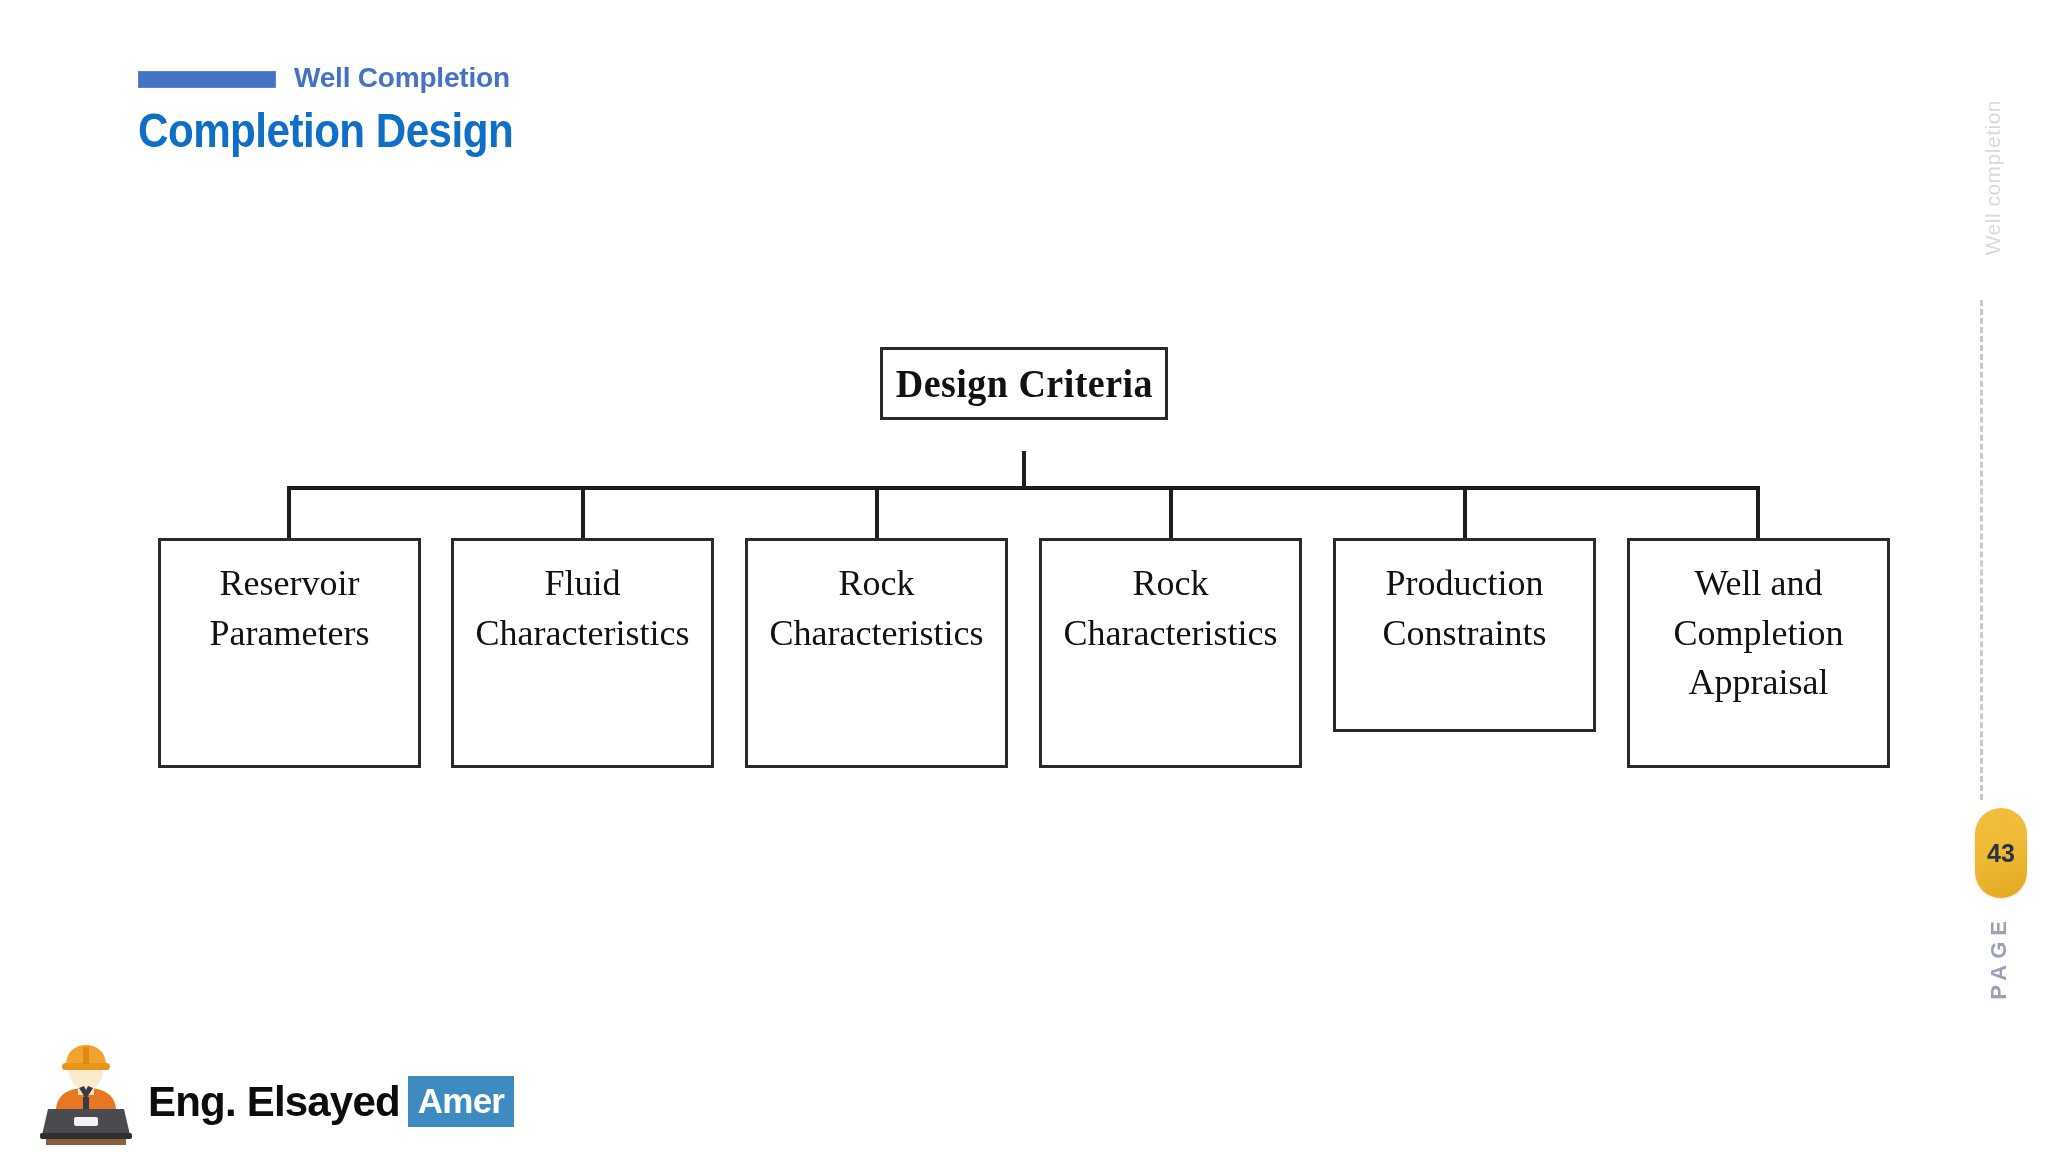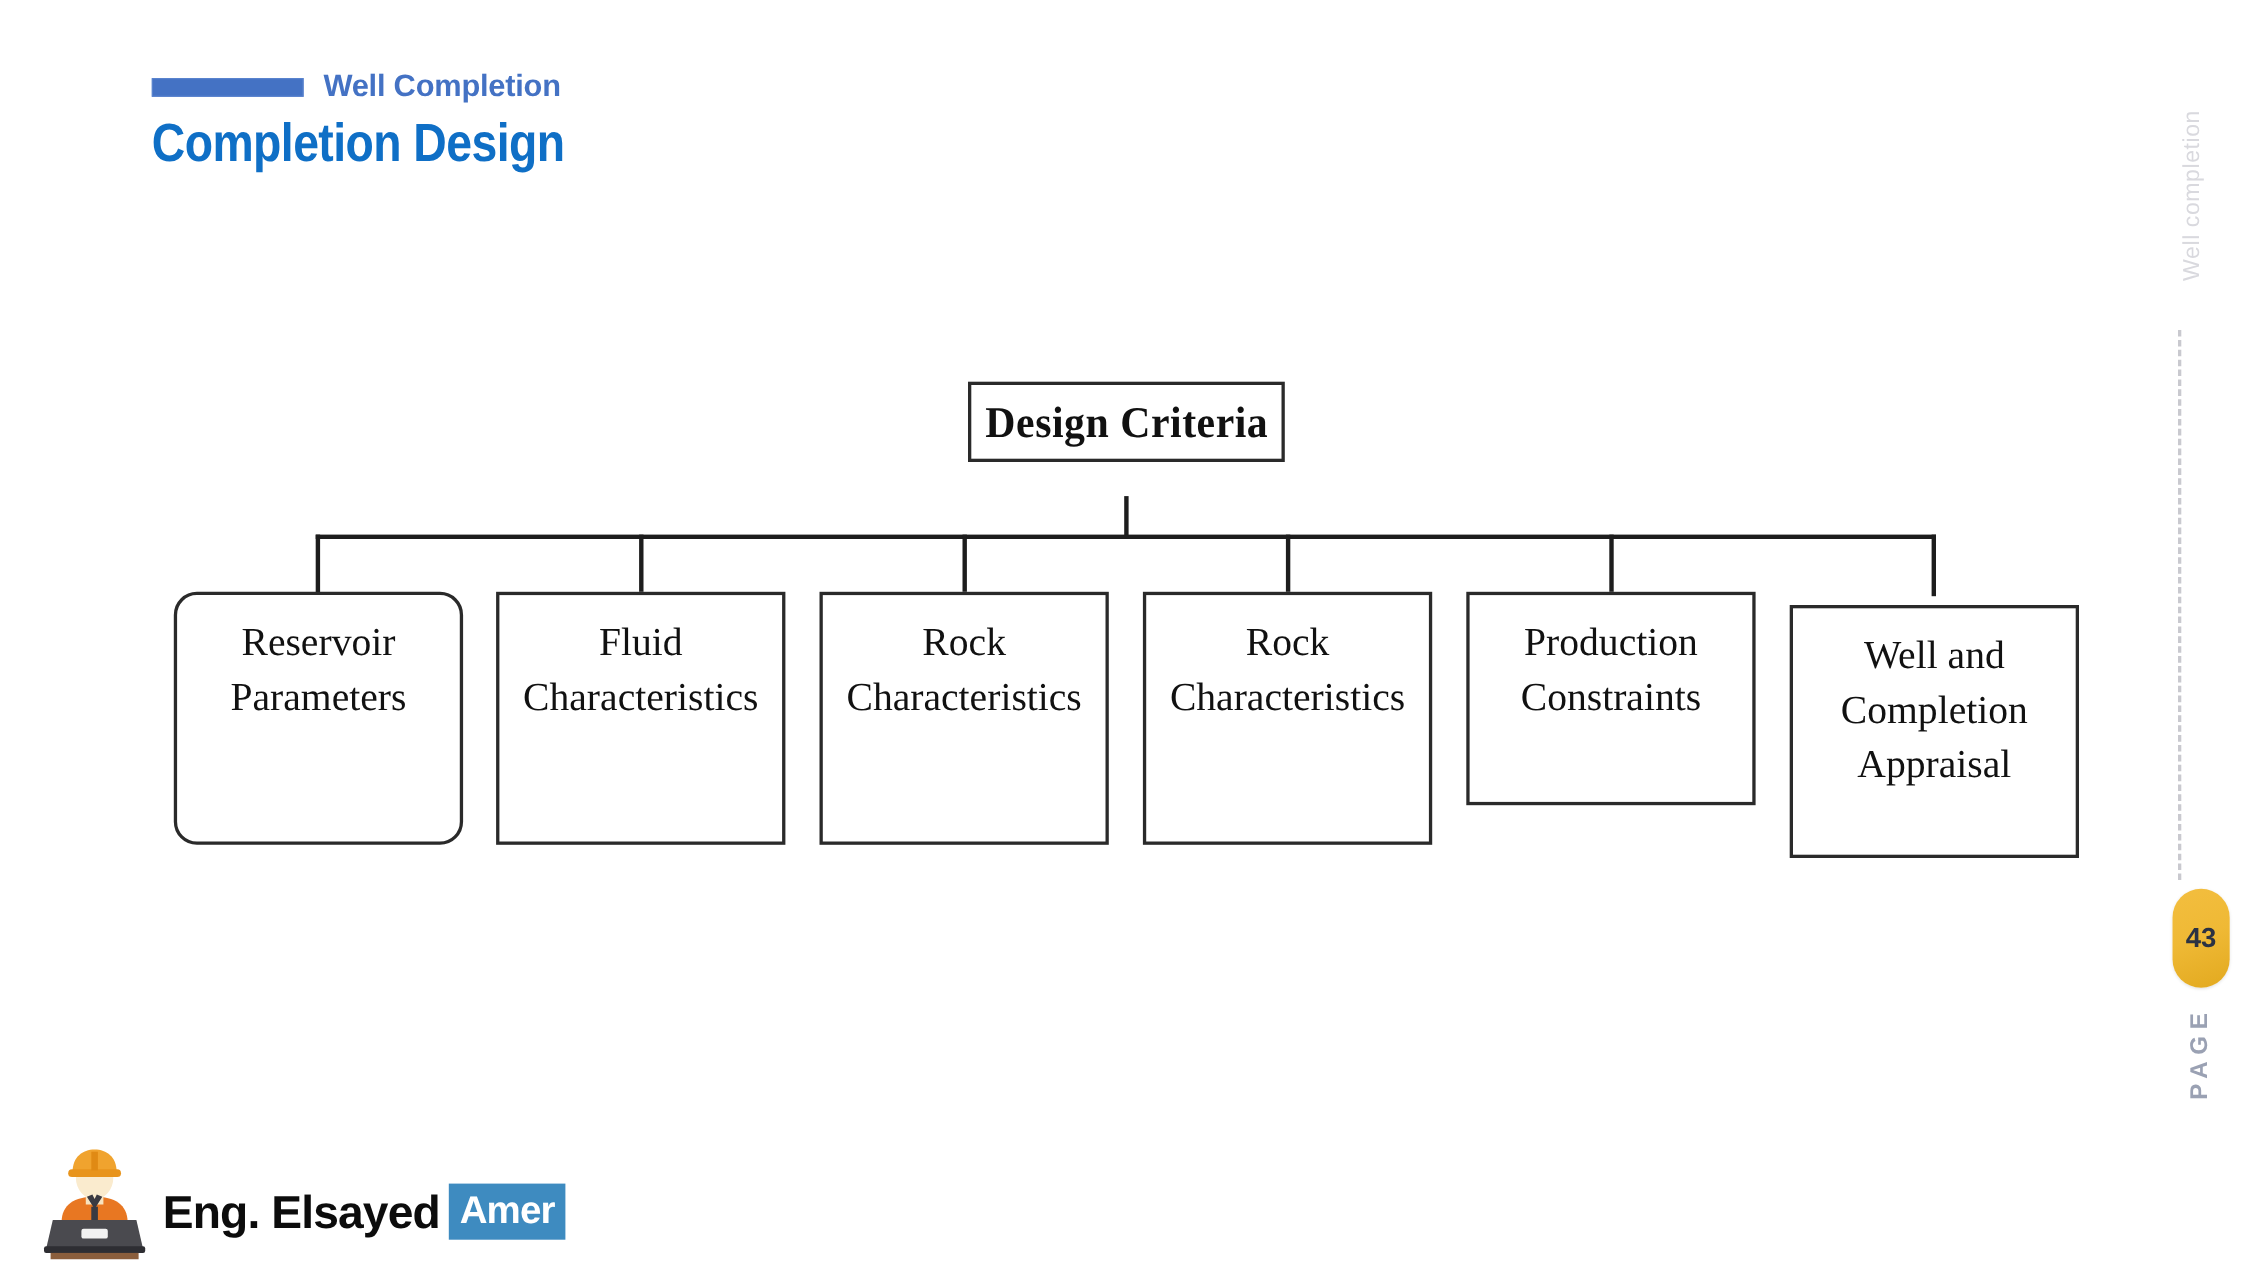--- a/index.html
+++ b/index.html
@@ -220,21 +220,21 @@
     <div class="slide-title">Completion Design</div>
   </div>
 
   <div id="chart-area">
       <div class="node node-root" style="left: 880px; top: 347px; width: 288px; height: 73px;">
         <div class="node-label">Design Criteria</div>
       </div>
       <div class="connector" style="left: 1022px; top: 451px; width: 4px; height: 39px; background: rgb(29, 29, 29);"></div>
       <div class="connector" style="left: 287px; top: 486px; width: 1473px; height: 4px; background: rgb(29, 29, 29);"></div>
       <div class="connector" style="left: 287px; top: 486px; width: 4px; height: 56px; background: rgb(29, 29, 29);"></div>
-      <div class="node node-child" style="left: 158px; top: 538px; width: 263px; height: 230px; border-radius: 21px;">
+      <div class="node node-child" style="left: 158px; top: 538px; width: 263px; height: 230px;">
         <span class="node-label">Reservoir</span>
         <span class="node-label">Parameters</span>
       </div>
       <div class="connector" style="left: 581px; top: 486px; width: 4px; height: 56px; background: rgb(29, 29, 29);"></div>
       <div class="node node-child" style="left: 451px; top: 538px; width: 263px; height: 230px;">
         <span class="node-label">Fluid</span>
         <span class="node-label">Characteristics</span>
       </div>
       <div class="connector" style="left: 875px; top: 486px; width: 4px; height: 56px; background: rgb(29, 29, 29);"></div>
       <div class="node node-child" style="left: 745px; top: 538px; width: 263px; height: 230px;">
@@ -245,21 +245,21 @@
       <div class="node node-child" style="left: 1039px; top: 538px; width: 263px; height: 230px;">
         <span class="node-label">Rock</span>
         <span class="node-label">Characteristics</span>
       </div>
       <div class="connector" style="left: 1463px; top: 486px; width: 4px; height: 56px; background: rgb(29, 29, 29);"></div>
       <div class="node node-child" style="left: 1333px; top: 538px; width: 263px; height: 194px;">
         <span class="node-label">Production</span>
         <span class="node-label">Constraints</span>
       </div>
       <div class="connector" style="left: 1756px; top: 486px; width: 4px; height: 56px; background: rgb(29, 29, 29);"></div>
-      <div class="node node-child" style="left: 1627px; top: 538px; width: 263px; height: 230px; margin-top: 12px;">
+      <div class="node node-child" style="left: 1627px; top: 538px; width: 263px; height: 230px;">
         <span class="node-label">Well and</span>
         <span class="node-label">Completion</span>
         <span class="node-label">Appraisal</span>
       </div>
     </div>
 
   <div class="rail-topic">Well completion</div>
   <div class="rail-dash"></div>
   <div class="page-badge">
     <span class="page-number">43</span>

